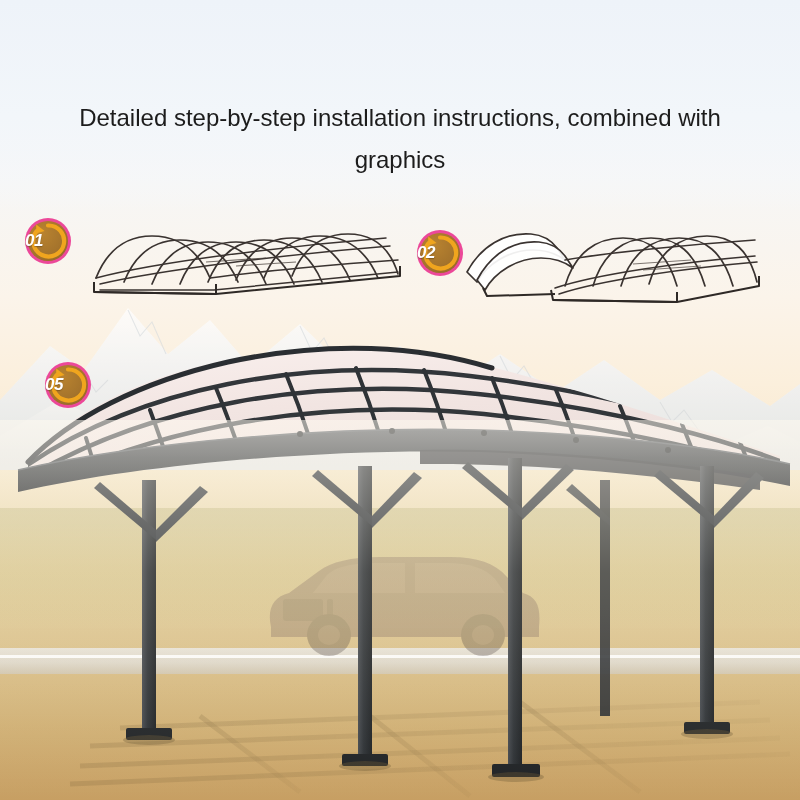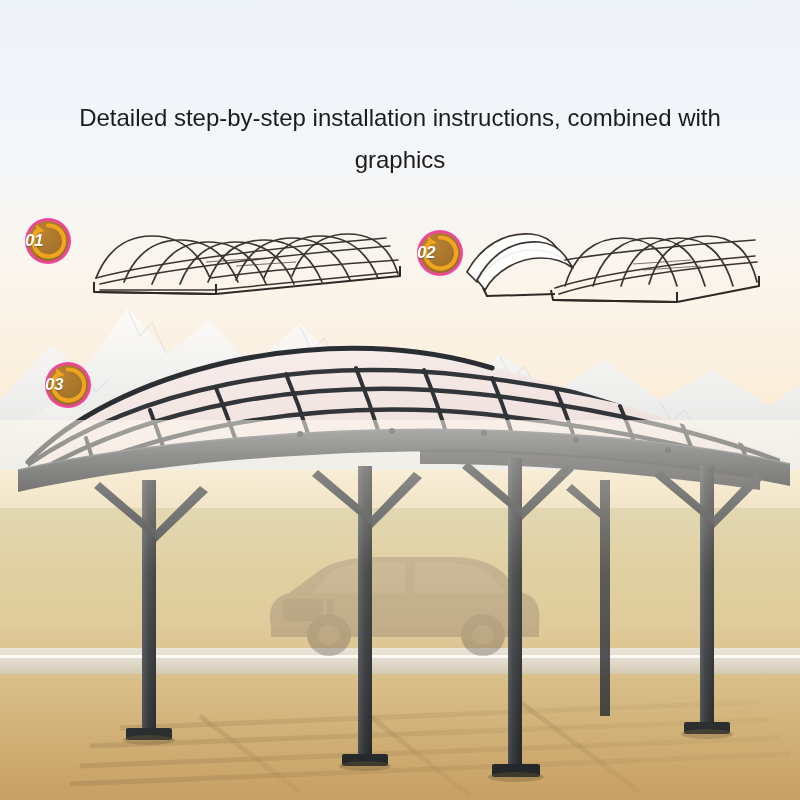--- a/index.html
+++ b/index.html
@@ -394,16 +394,16 @@
     </svg>
     <span class="num">02</span>
   </div>
 
   <div class="badge" id="badge-03">
     <div class="disc"></div>
     <svg width="46" height="46" viewBox="0 0 46 46">
       <path d="M23 7.5 A15.5 15.5 0 1 1 11.6 13.2" stroke="#f0a51e" stroke-width="4.2" fill="none" stroke-linecap="round"></path>
       <path d="M11.2 6.4 L11.2 15.4 L19.6 13.0 Z" fill="#f0a51e"></path>
     </svg>
-    <span class="num">03</span>
+    <span class="num">05</span>
   </div>
 
 </div>
 
 </body></html>

